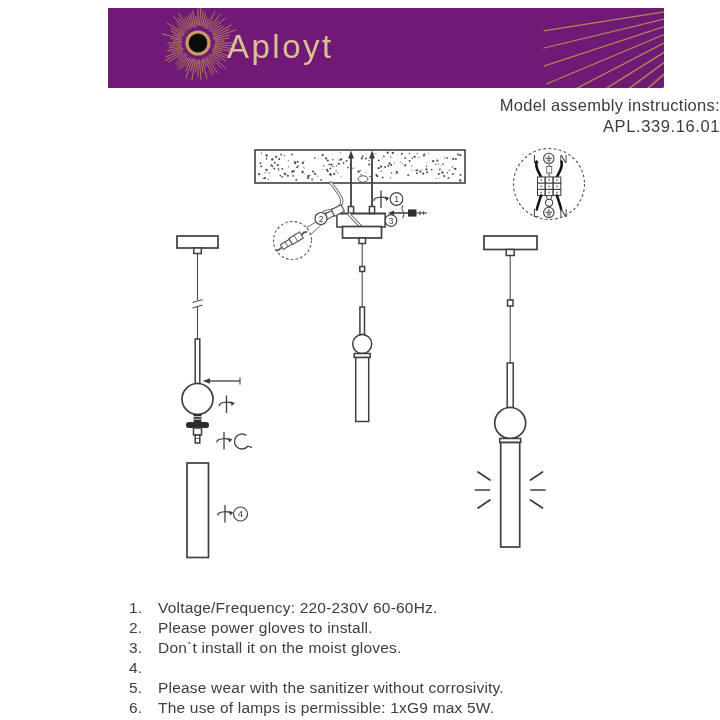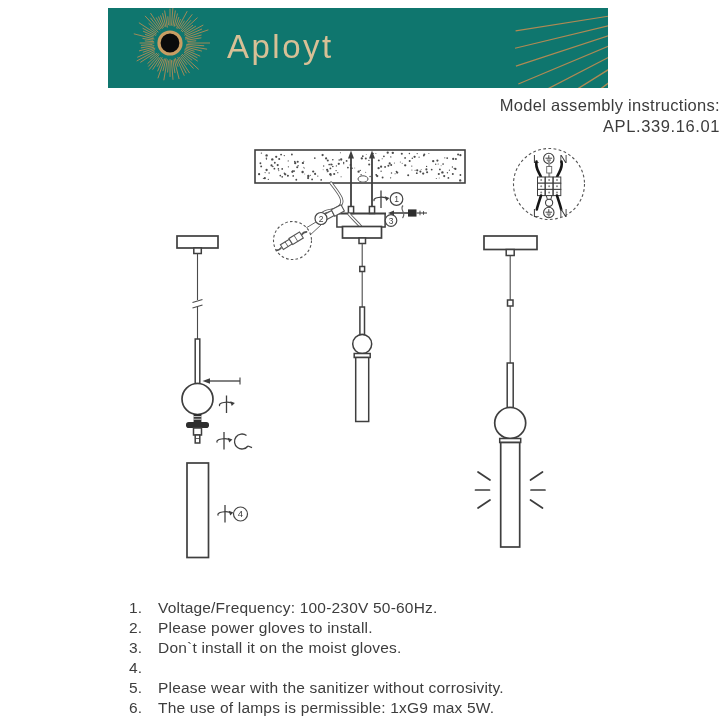--- a/index.html
+++ b/index.html
@@ -1,18 +1,18 @@
 <!DOCTYPE html>
 <html><head>
 <meta charset="utf-8">
 <style>
   html,body{margin:0;padding:0;background:#ffffff;}
   body{width:720px;height:720px;overflow:hidden;font-family:"Liberation Sans",sans-serif;}
   .page{position:relative;width:720px;height:720px;background:#fff;}
-  .banner{position:absolute;left:108px;top:8px;width:500px;height:80px;background:#0f766e;overflow:hidden;}
+  .banner{position:absolute;left:108px;top:8px;width:556px;height:80px;background:#701a75;overflow:hidden;}
   .banner svg{position:absolute;left:0;top:0;width:100%;height:100%;}
   .brand{position:absolute;left:119px;top:20px;font-size:33px;letter-spacing:2.5px;color:#d8c096;font-weight:normal;}
   .title{position:absolute;left:0;width:720px;text-align:right;color:#3c3c3c;}
   .title1{top:96px;font-size:16.5px;letter-spacing:.3px;}
   .title2{top:117px;font-size:16.5px;letter-spacing:.6px;}
   .diagram{position:absolute;left:0;top:0;width:720px;height:720px;}
   .list{position:absolute;left:129px;top:598px;color:#3d3d3d;font-size:15.5px;line-height:20px;letter-spacing:.2px;}
   .row{display:flex;}
   .row .num{width:29px;flex:0 0 29px;}
   
@@ -527,21 +527,21 @@
         <line x1="542.5" y1="472" x2="530.5" y2="480"></line>
         <line x1="545" y1="490" x2="531" y2="490"></line>
         <line x1="542.5" y1="508" x2="530.5" y2="500"></line>
       </g>
     </g>
   </svg>
 
   <div class="list">
     <div class="row">
       <span class="num">1.</span>
-      <span class="txt">Voltage/Frequency: 100-230V 50-60Hz.</span>
+      <span class="txt">Voltage/Frequency: 220-230V 60-60Hz.</span>
     </div>
     <div class="row">
       <span class="num">2.</span>
       <span class="txt">Please power gloves to install.</span>
     </div>
     <div class="row">
       <span class="num">3.</span>
       <span class="txt">Don`t install it on the moist gloves.</span>
     </div>
     <div class="row">

